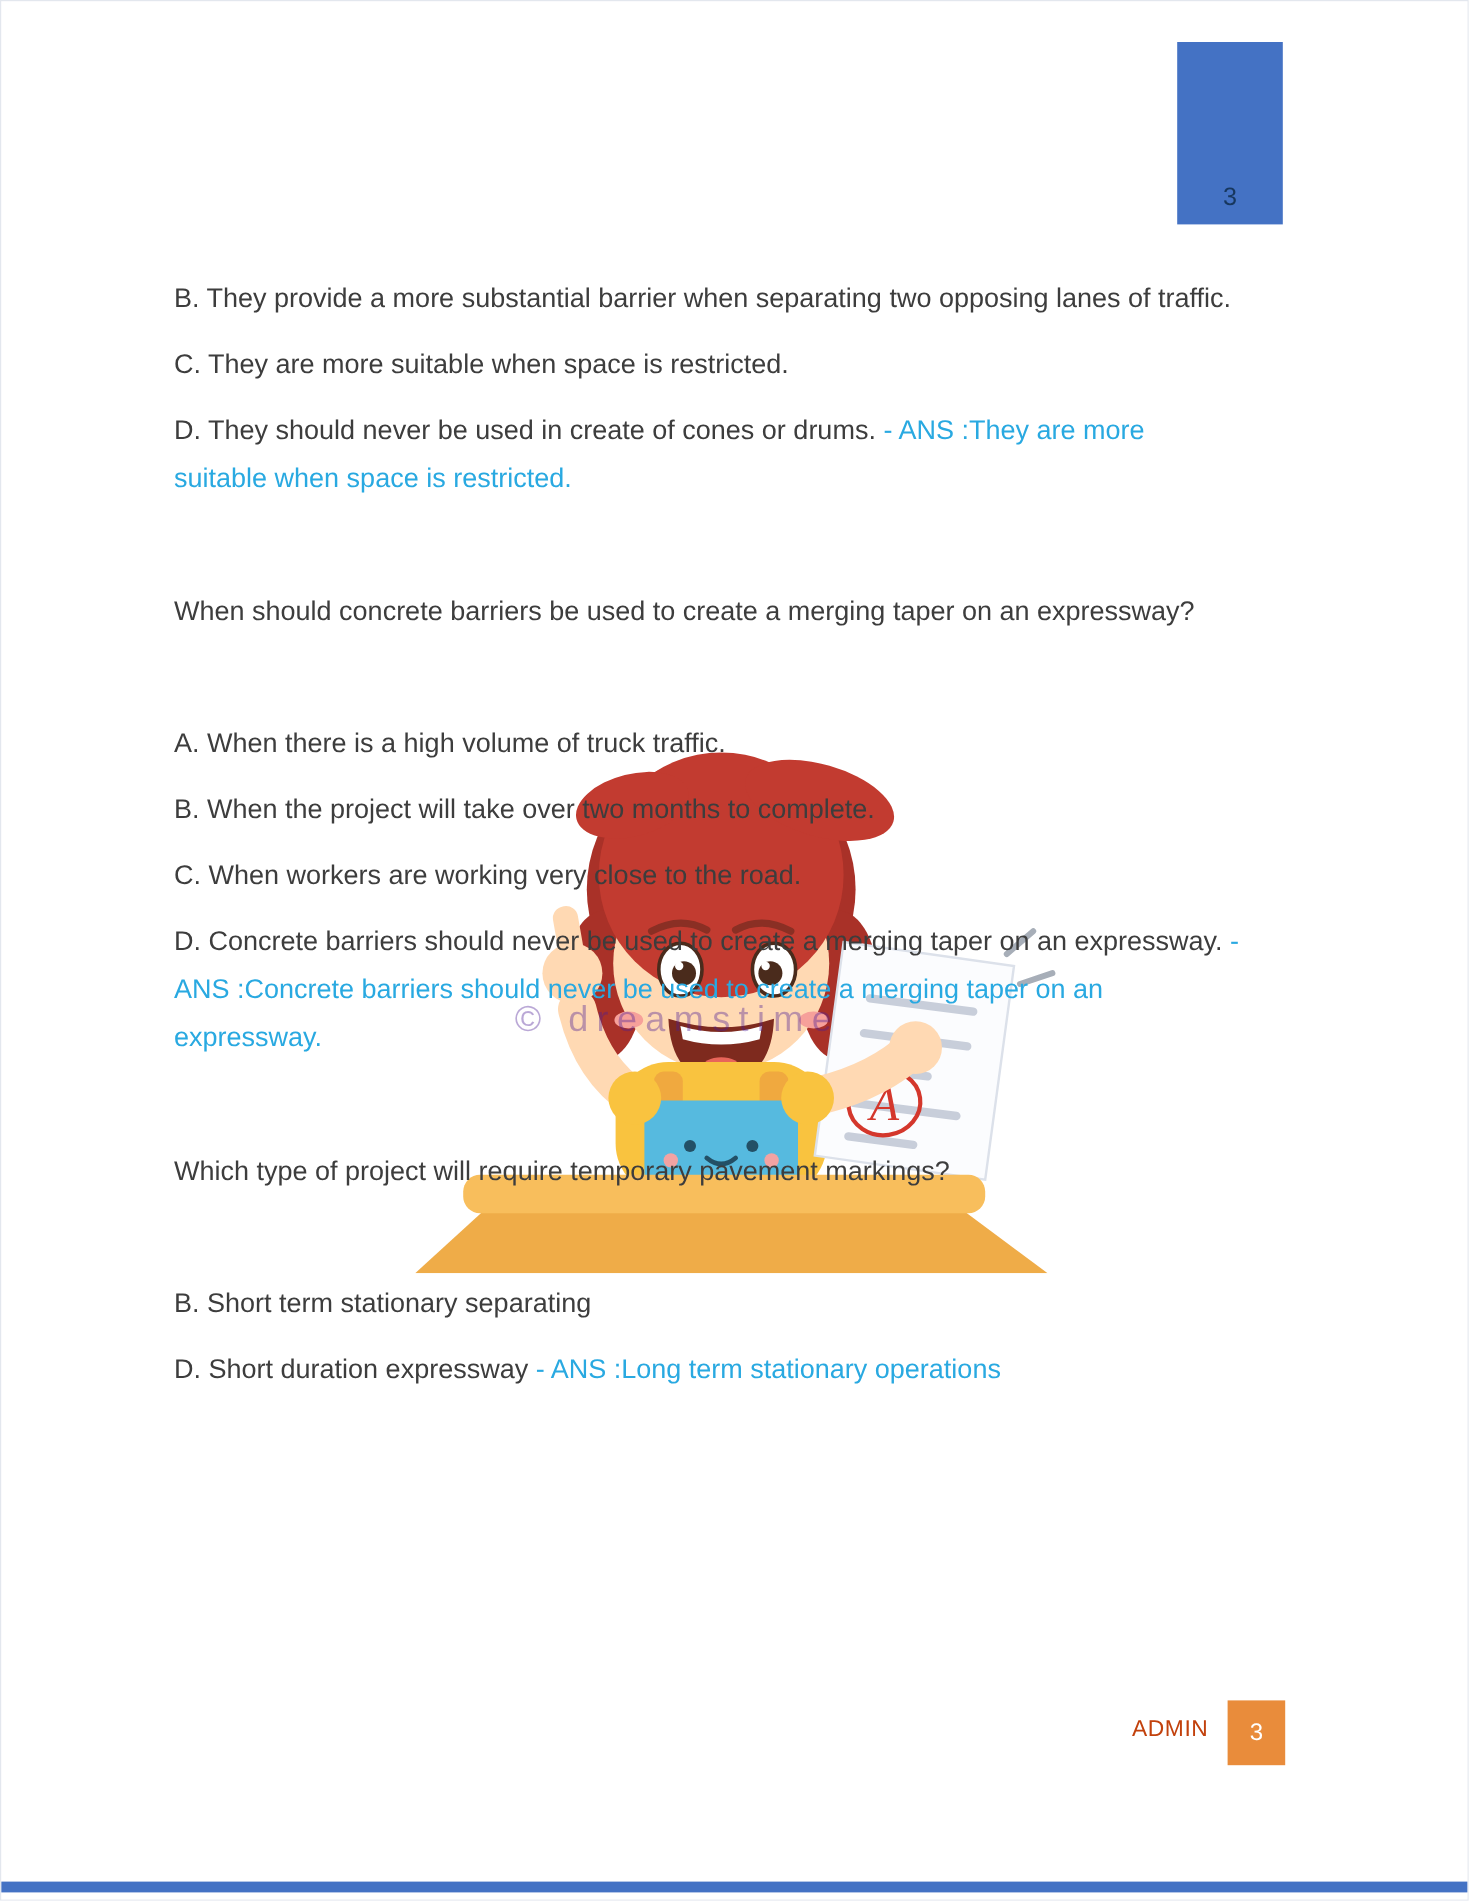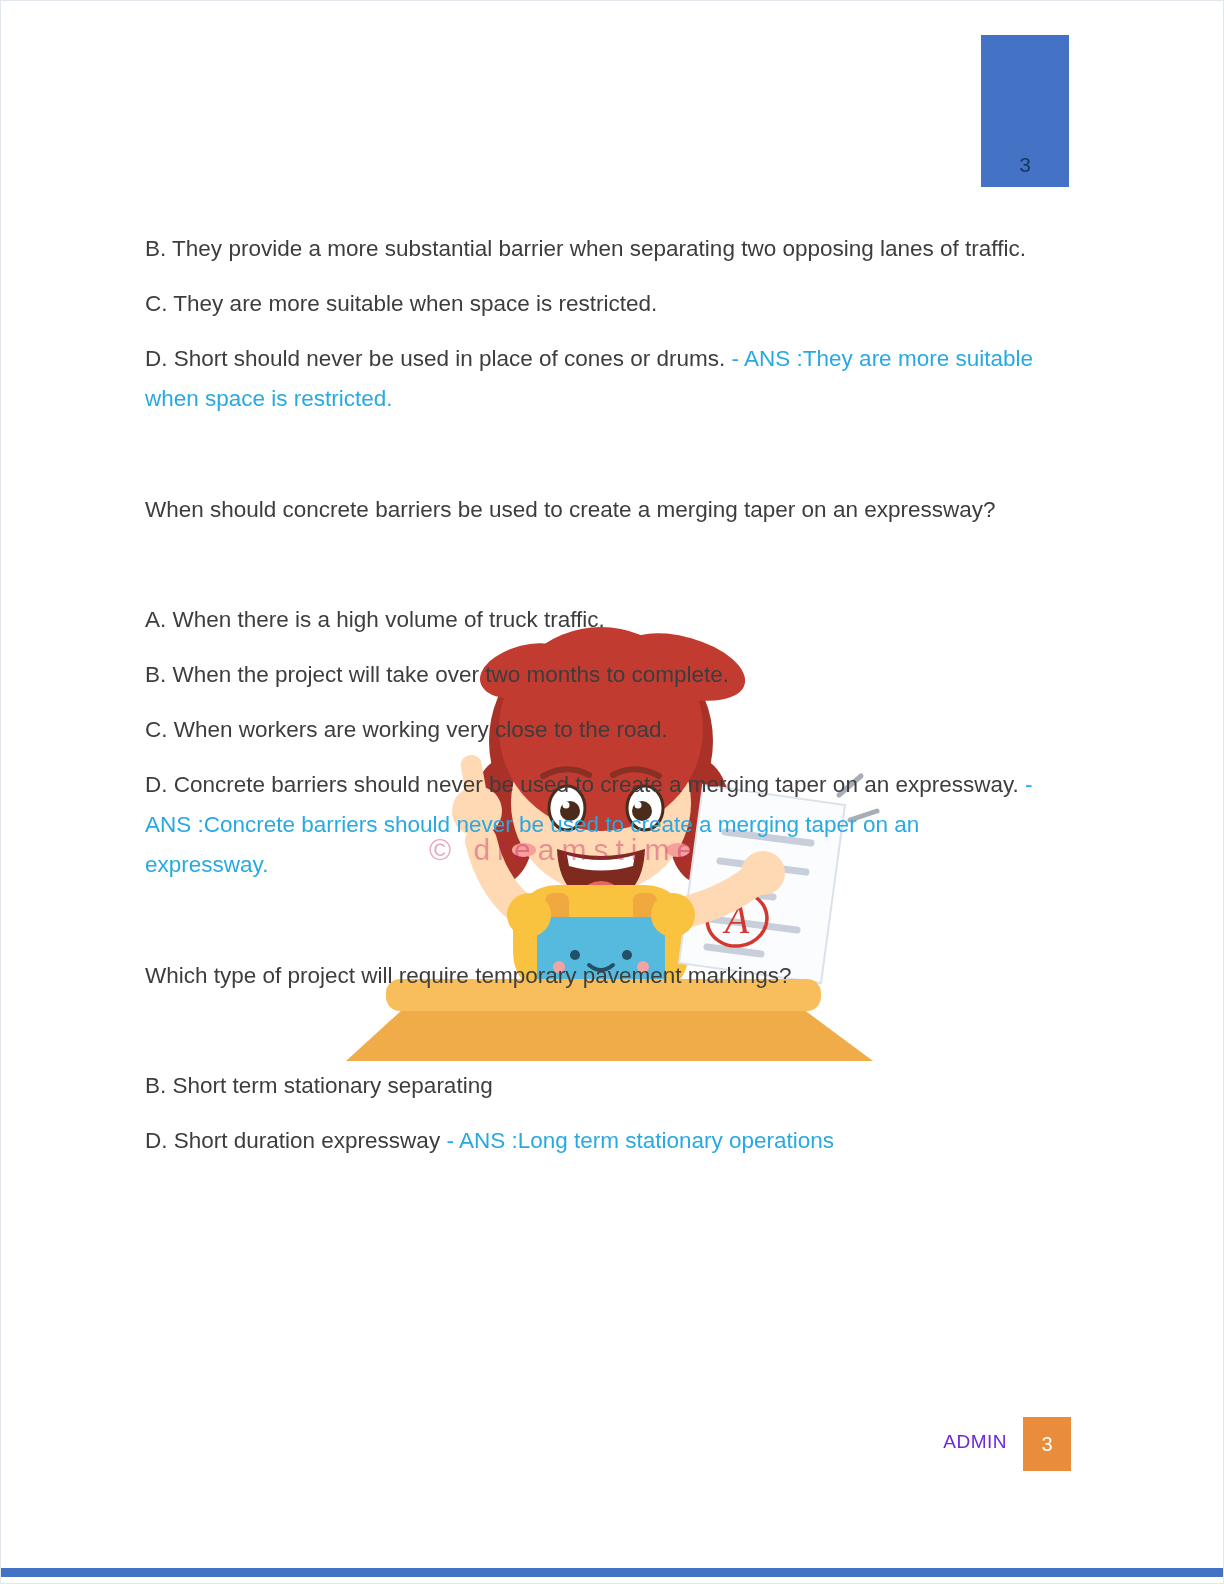--- a/index.html
+++ b/index.html
@@ -66,31 +66,31 @@
     height: 448px;
     z-index: 1;
   }
   .watermark {
     position: absolute;
     left: 428px;
     top: 832px;
     z-index: 2;
     font-size: 30px;
     letter-spacing: 7px;
-    color: #be185d;
+    color: #4c1d95;
     opacity: 0.38;
   }
 
   
   .footer-admin {
     position: absolute;
     top: 1430px;
     right: 216px;
     font-size: 19px;
-    color: #6d28d9;
+    color: #c2410c;
     letter-spacing: 0.5px;
   }
   .footer-box {
     position: absolute;
     left: 1022px;
     top: 1416px;
     width: 48px;
     height: 54px;
     background: #E98C3B;
     display: flex;
@@ -206,21 +206,21 @@
         <rect x="55" y="366" width="435" height="32" rx="14" fill="#F8BE5C"></rect>
       </g>
     </svg>
   </div>
 
   <div class="watermark">© dreamstime</div>
 
   <div class="content">
     <p class="opt"><span>B. They provide a more substantial barrier when separating two opposing lanes of traffic.</span></p>
     <p class="opt"><span>C. They are more suitable when space is restricted.</span></p>
-    <p class="opt"><span>D. Short should never be used in place of cones or drums. </span><span class="ans">- ANS :They are more suitable when space is restricted.</span></p>
+    <p class="opt"><span>D. They should never be used in create of cones or drums. </span><span class="ans">- ANS :They are more suitable when space is restricted.</span></p>
 
     <p class="question"><span>When should concrete barriers be used to create a merging taper on an expressway?</span></p>
 
     <p class="opt"><span>A. When there is a high volume of truck traffic.</span></p>
     <p class="opt"><span>B. When the project will take over two months to complete.</span></p>
     <p class="opt"><span>C. When workers are working very close to the road.</span></p>
     <p class="opt"><span>D. Concrete barriers should never be used to create a merging taper on an expressway. </span><span class="ans">- ANS :Concrete barriers should never be used to create a merging taper on an expressway.</span></p>
 
     <p class="question"><span>Which type of project will require temporary pavement markings?</span></p>
 

